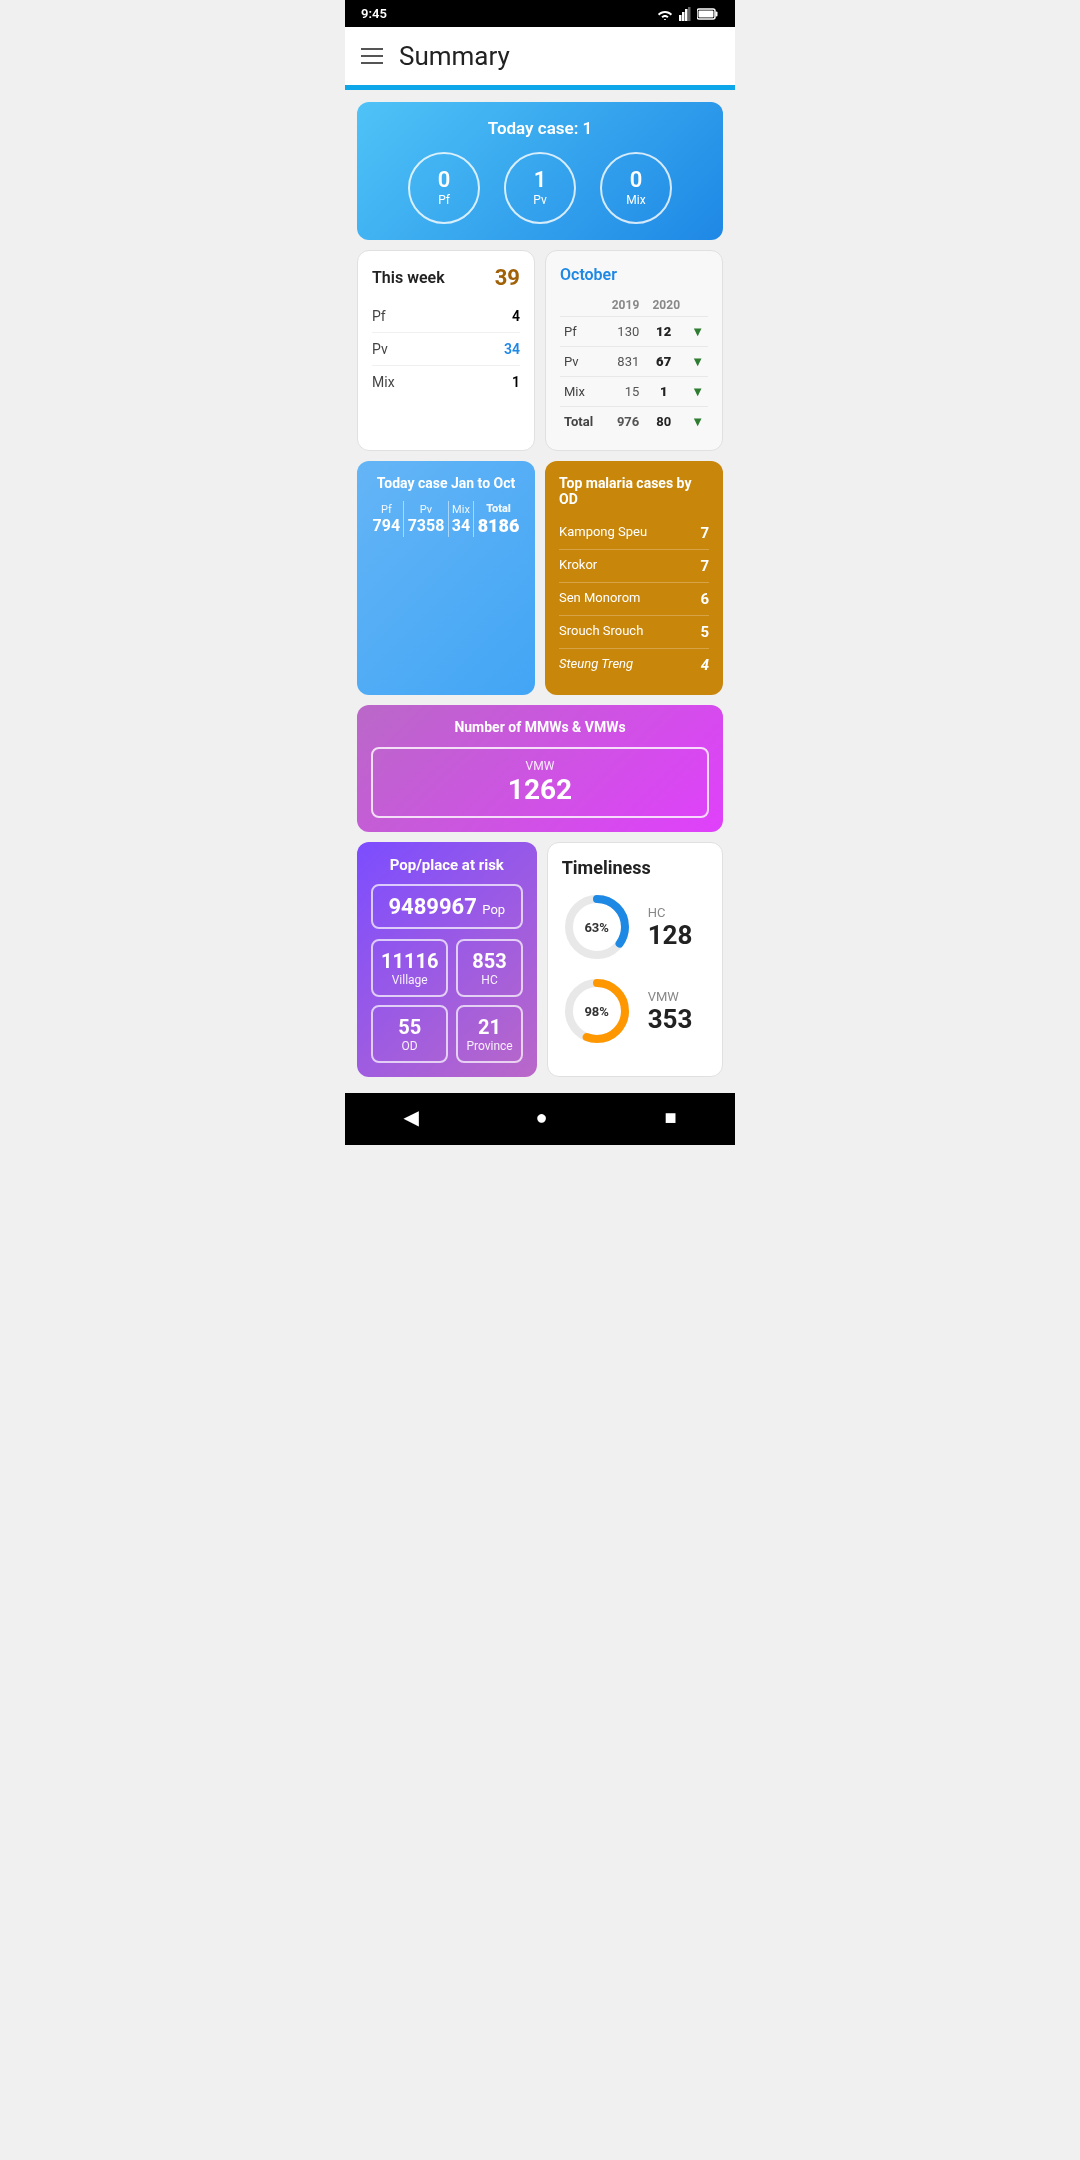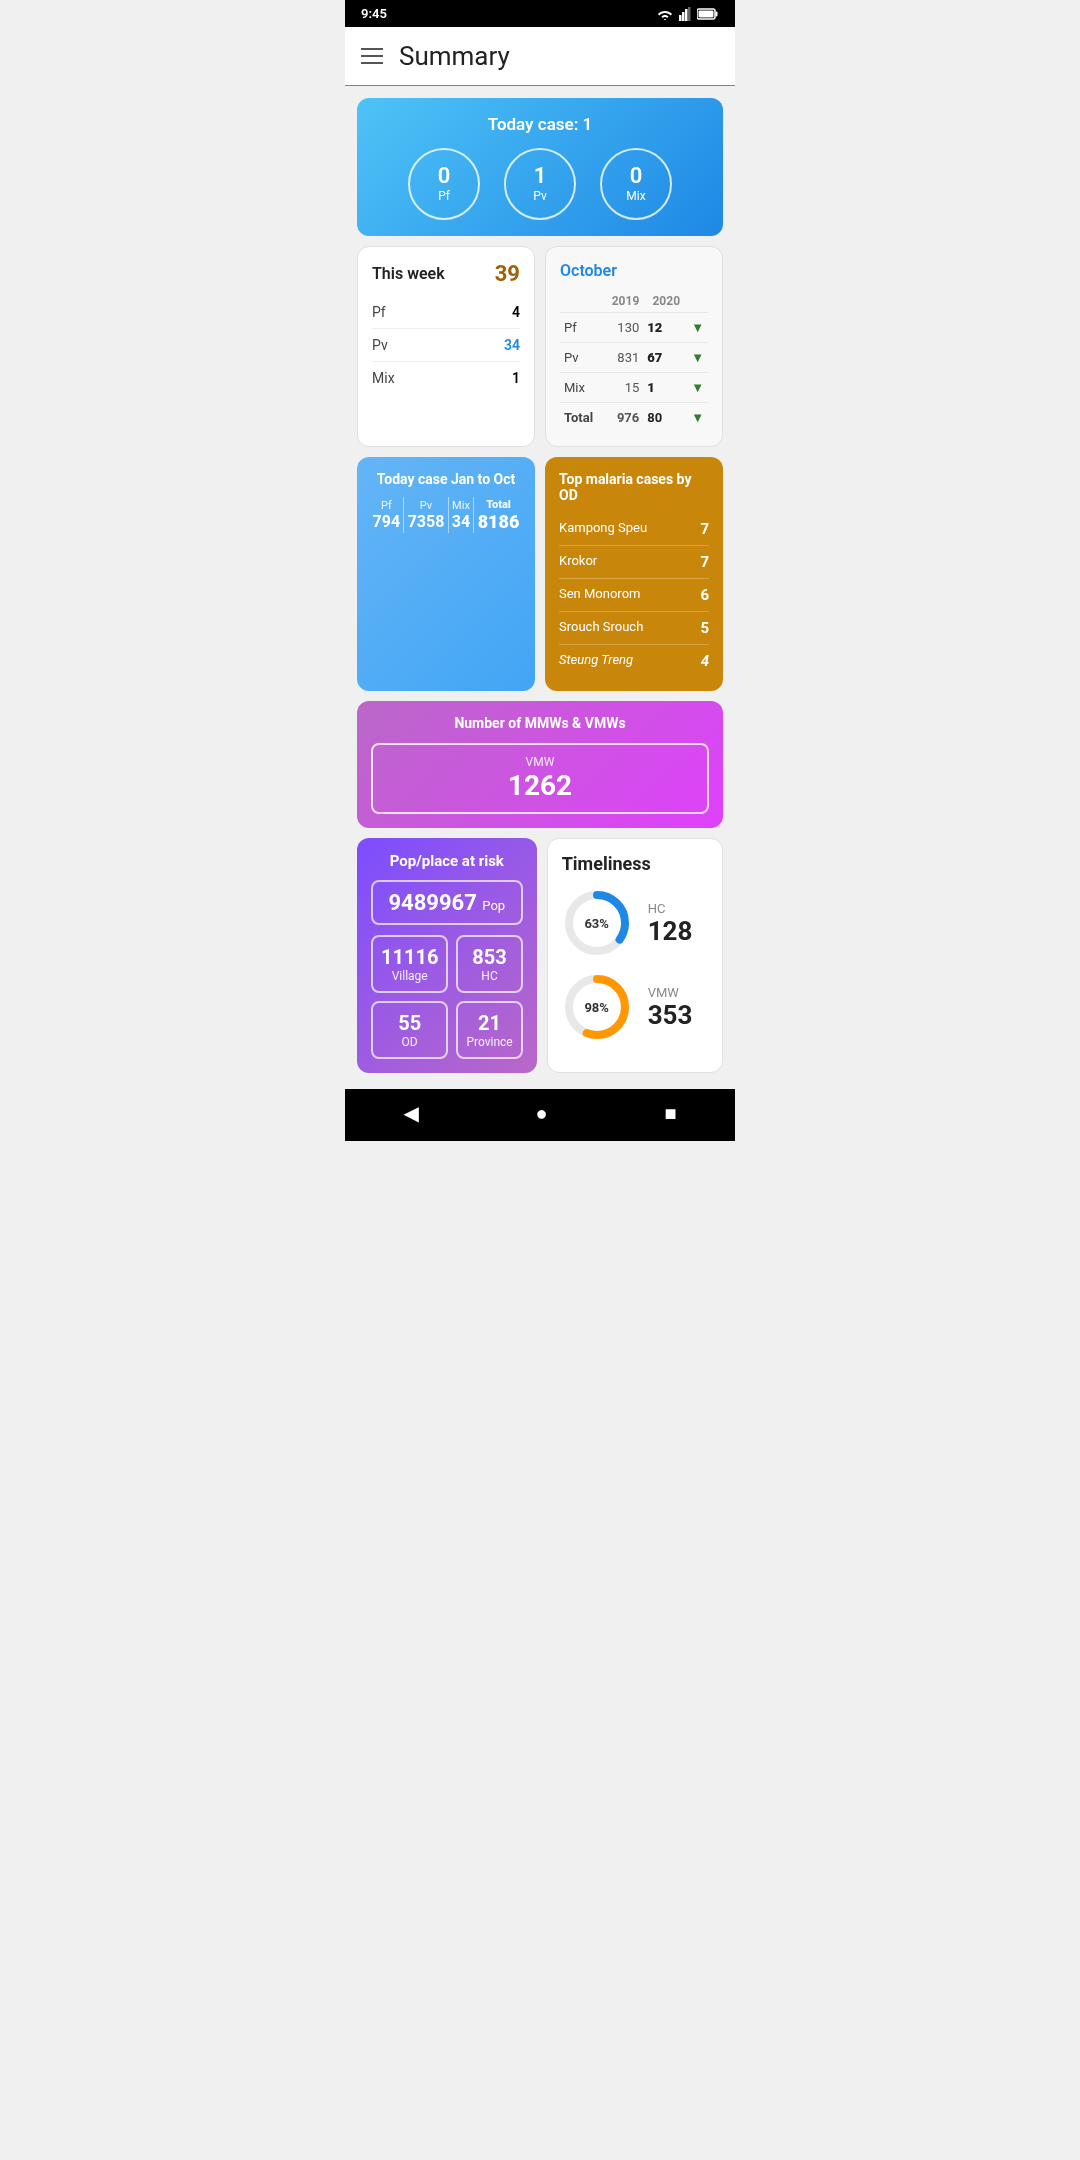--- a/index.html
+++ b/index.html
@@ -20,21 +20,21 @@
       padding: 6px 16px;
       font-size: 13px;
       font-weight: 600;
     }
     .status-icons { display: flex; gap: 6px; align-items: center; }
     .header {
       background: #fff;
       display: flex;
       align-items: center;
       padding: 14px 16px;
-      border-bottom: 1px solid #0ea5e9;
+      border-bottom: 5px solid #0ea5e9;
     }
     .hamburger-icon { margin-right: 16px; cursor: pointer; }
     .hamburger-icon span {
       display: block; width: 22px; height: 2px; background: #555; margin: 5px 0;
     }
     .header-title { font-size: 26px; font-weight: 400; color: #222; }
     .content { padding: 12px; display: flex; flex-direction: column; gap: 10px; }
 
     
     .today-card {
@@ -84,21 +84,21 @@
       padding: 14px;
     }
     .oct-title { color: #1e88e5; font-size: 16px; font-weight: 600; margin-bottom: 10px; }
     .oct-table { width: 100%; border-collapse: collapse; }
     .oct-table thead th { font-size: 12px; color: #888; padding: 4px 4px; text-align: right; }
     .oct-table thead th:first-child { text-align: left; }
     .oct-table tbody tr { border-top: 1px solid #e8e8e8; }
     .oct-table tbody td { padding: 7px 4px; font-size: 13px; }
     .oct-table tbody td:first-child { color: #444; }
     .oct-table tbody td:nth-child(2) { text-align: right; color: #555; }
-    .oct-table tbody td:nth-child(3) { text-align: left; font-weight: 700; color: #222; }
+    .oct-table tbody td:nth-child(3) { text-align: center; font-weight: 700; color: #222; }
     .oct-table tbody td:last-child { text-align: right; }
     .down-arrow { color: #2e7d32; font-size: 14px; }
     .bold-row td { font-weight: 700; }
 
     
     .jan-card {
       background: linear-gradient(135deg, #64b5f6 0%, #42a5f5 100%);
       border-radius: 12px;
       padding: 14px;
       color: #fff;

